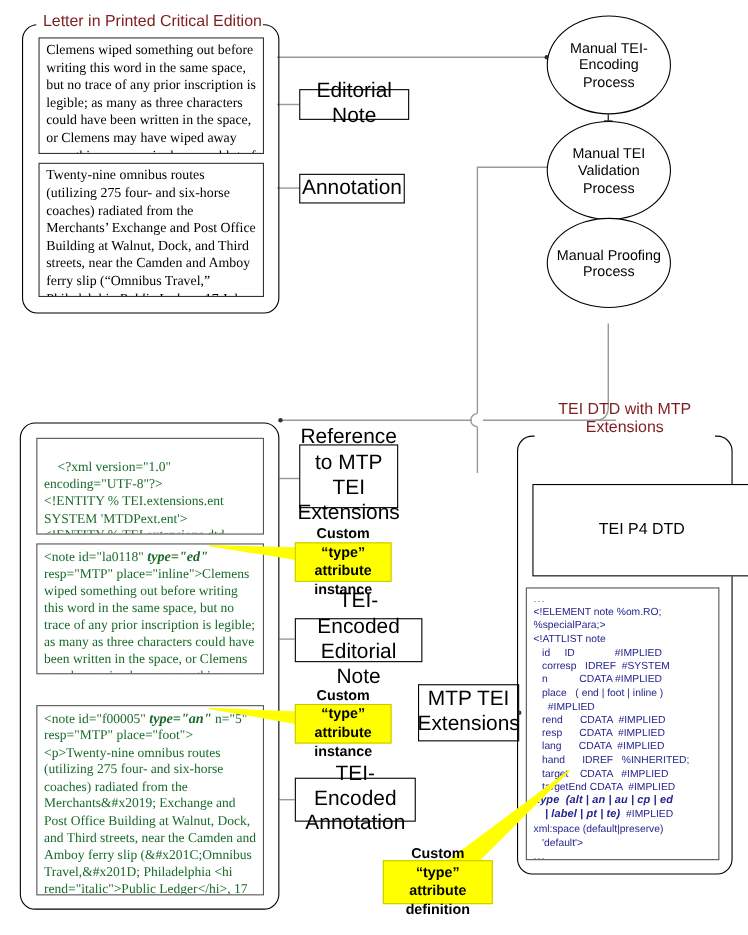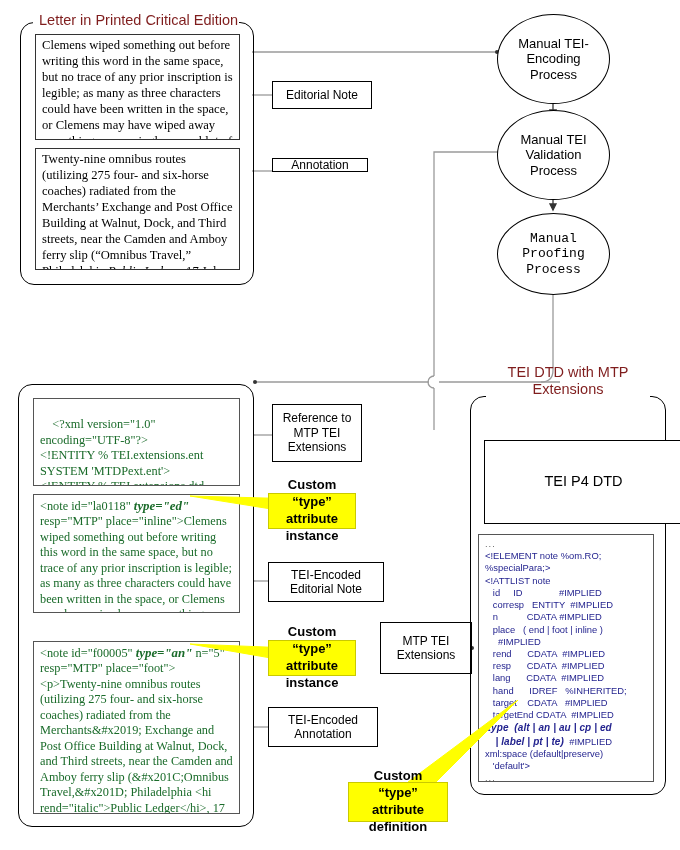--- a/index.html
+++ b/index.html
@@ -37,21 +37,21 @@
 
   
   .label-box {
     position:absolute;
     border:1.6px solid #000;
     background:#ffffff;
     display:flex;
     align-items:center;
     justify-content:center;
     text-align:center;
-    font-size:12px;
+    font-size:19px;
     line-height:1.2;
     color:#000;
     padding:2px 4px;
   }
 
   
   .text-panel {
     position:absolute;
     border:1.2px solid #333;
     background:#ffffff;
@@ -192,33 +192,33 @@
   </div>
 
   <div class="text-panel" style="left:35px; top:148px; width:205px; height:122px;">
     <span>Twenty-nine omnibus routes (utilizing 275 four- and six-horse coaches) radiated from the Merchants’ Exchange and Post Office Building at Walnut, Dock, and Third streets, near the Camden and Amboy ferry slip (“Omnibus Travel,” Philadelphia </span><span class="it">Public Ledger</span><span>, 17 July 54, 2).</span>
   </div>
 
   <div class="label-box" style="left:272px; top:81px; width:100px; height:28px;">
     <span>Editorial Note</span>
   </div>
 
-  <div class="label-box" style="left:272px; top:158px; width:96px; height:14px;">
+  <div class="label-box" style="left:272px; top:158px; width:96px; height:27px;">
     <span>Annotation</span>
   </div>
 
   <div class="ellipse-node" style="left:497px; top:14px; width:113px; height:90px;">
     <span>Manual TEI-Encoding Process</span>
   </div>
 
   <div class="ellipse-node" style="left:497px; top:110px; width:113px; height:90px;">
     <span>Manual TEI Validation Process</span>
   </div>
 
-  <div class="ellipse-node" style="left:497px; top:213px; width:113px; height:82px;font-family:Liberation Mono, monospace;">
+  <div class="ellipse-node" style="left:497px; top:198px; width:113px; height:82px;">
     <span>Manual Proofing Process</span>
   </div>
 
   <div class="group-box" style="left:18px; top:384px; width:236px; height:443px;"></div>
 
   <div class="code-panel" style="left:33px; top:398px; width:207px; height:88px; white-space:pre-wrap;">
     <span>&lt;?xml version="1.0" encoding="UTF-8"?&gt;
 &lt;!ENTITY % TEI.extensions.ent SYSTEM 'MTDPext.ent'&gt;
 &lt;!ENTITY % TEI.extensions.dtd SYSTEM 'MTDPext.dtd'&gt;</span>
   </div>
@@ -255,21 +255,21 @@
 
   <div class="label-box" style="left:484px; top:440px; width:199px; height:84px; font-size:14.5px;">
     <span>TEI P4 DTD</span>
   </div>
 
   <div class="dtd-panel" style="left:478px; top:534px; width:176px; height:248px;"><span class="dtd-dots">...</span>
 <span>&lt;!ELEMENT note %om.RO;
 %specialPara;&gt;</span>
 <span>&lt;!ATTLIST note</span>
 <span>   id     ID              #IMPLIED</span>
-<span>   corresp   ENTITY  #IMPLIED</span>
+<span>   corresp   IDREF  #SYSTEM</span>
 <span>   n           CDATA #IMPLIED</span>
 <span>   place   ( end | foot | inline )</span>
 <span>     #IMPLIED</span>
 <span>   rend      CDATA  #IMPLIED</span>
 <span>   resp      CDATA  #IMPLIED</span>
 <span>   lang      CDATA  #IMPLIED</span>
 <span>   hand      IDREF   %INHERITED;</span>
 <span>   target    CDATA   #IMPLIED</span>
 <span>   targetEnd CDATA  #IMPLIED</span>
  <span class="big">type  (alt | an | au | cp | ed</span>

